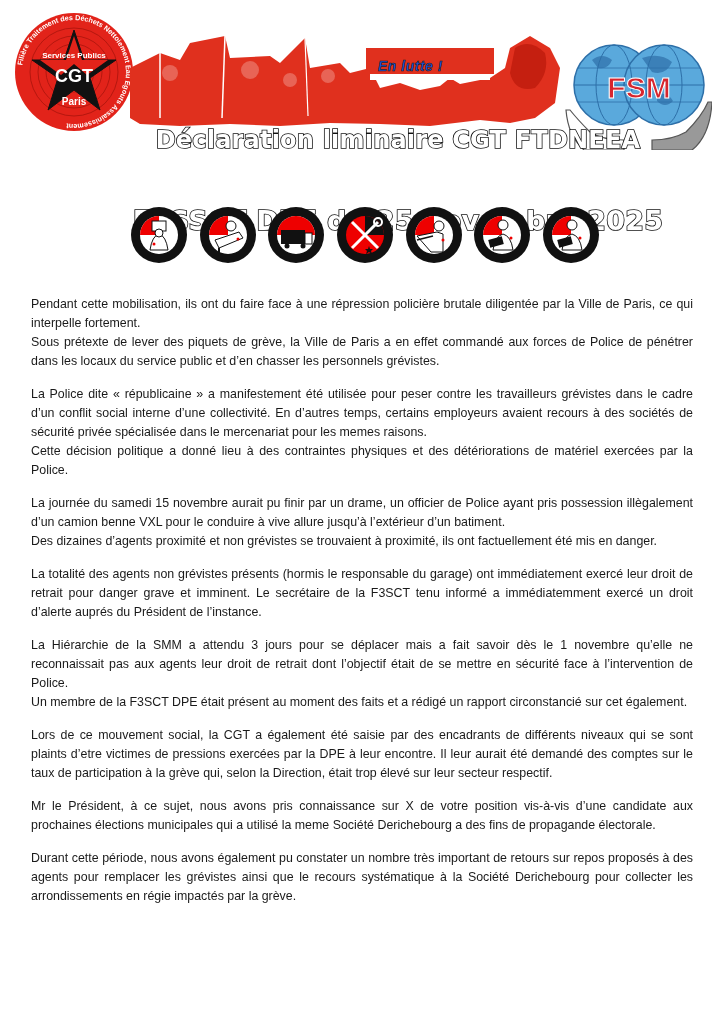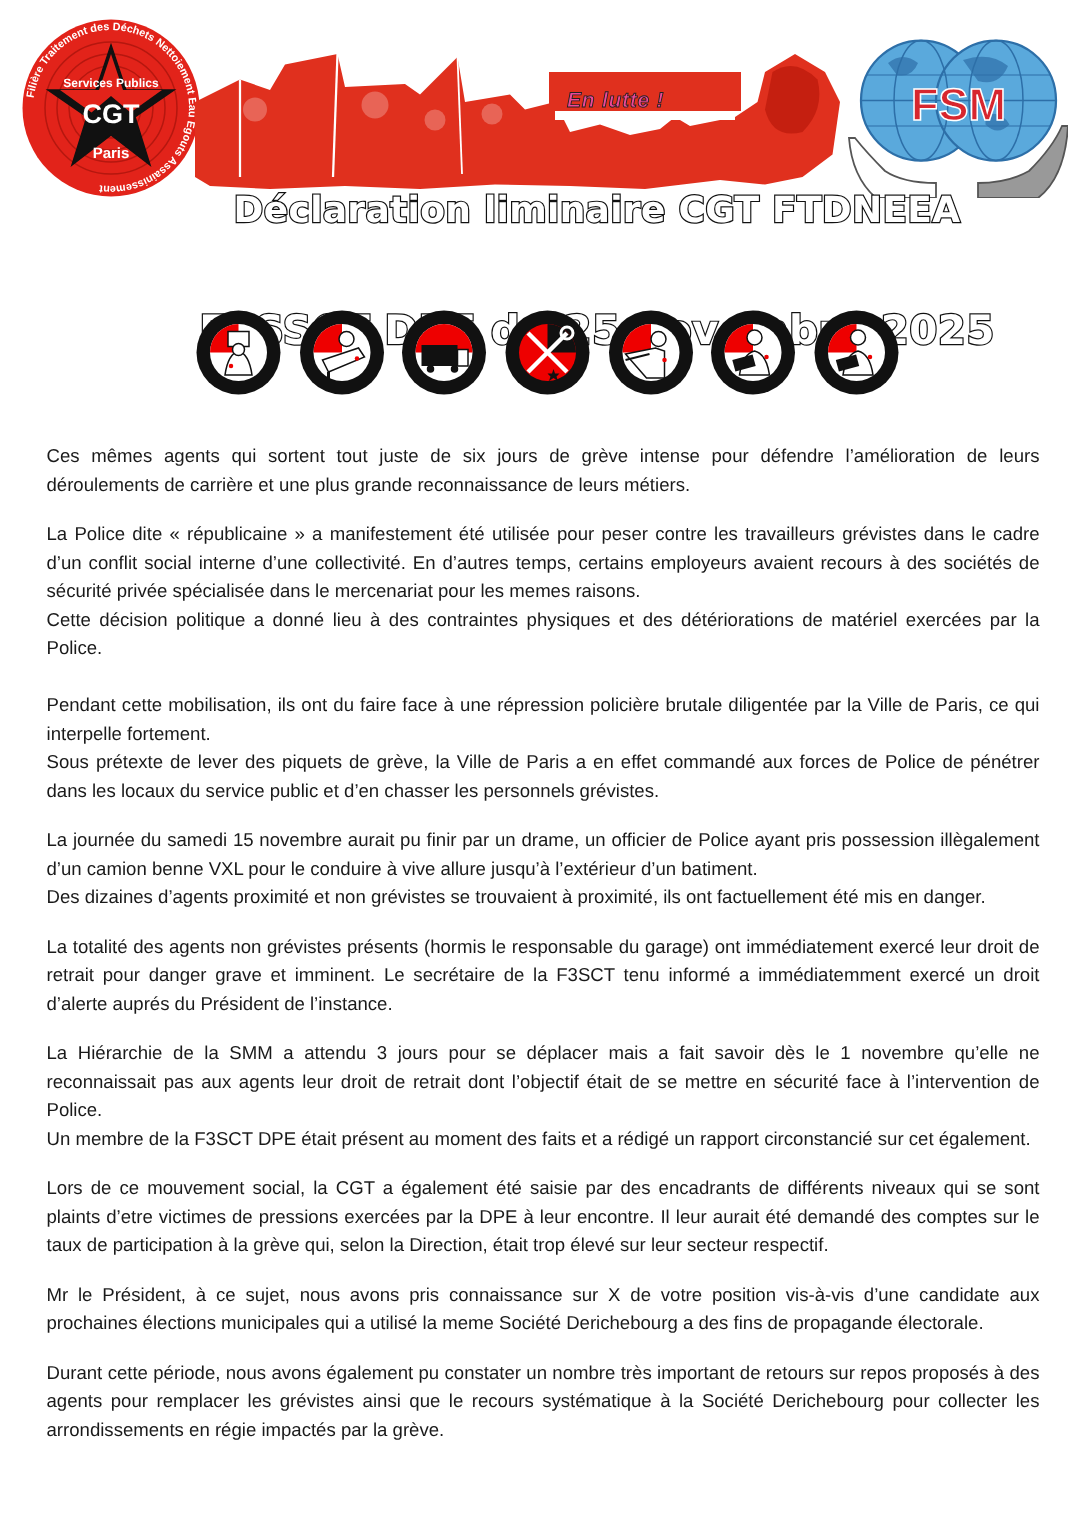--- a/index.html
+++ b/index.html
@@ -1,23 +1,23 @@
 <!DOCTYPE html>
 <html><head>
 <meta charset="utf-8">
 <style>
   html, body { margin:0; padding:0; background:#ffffff; }
   body { width:724px; height:1024px; position:relative; overflow:hidden; font-family:"Liberation Sans", sans-serif; color:#1a1a1a; }
 
   
   .header { position:absolute; left:0; top:0; width:724px; height:200px; }
   .cgt-logo { position:absolute; left:14px; top:12px; width:120px; height:120px; }
-  .fsm-logo { position:absolute; left:562px; top:22px; width:150px; height:110px;text-decoration:underline; }
+  .fsm-logo { position:absolute; left:562px; top:40px; width:150px; height:110px;text-decoration:underline; }
   .banner { position:absolute; left:130px; top:28px; width:440px; height:100px; }
-  .en-lutte { position:absolute; left:378px; top:58px; font-style:italic; font-weight:bold; font-size:14px; color:#ec4899; -webkit-text-stroke:0.6px #222; letter-spacing:0.5px; }
+  .en-lutte { position:absolute; left:378px; top:58px; font-style:italic; font-weight:bold; font-size:14px; color:#1d4ed8; -webkit-text-stroke:0.6px #222; letter-spacing:0.5px; }
 
   .title1, .title2 { position:absolute; left:0; width:724px; text-align:center; font-family:"DejaVu Sans", sans-serif; font-weight:bold; color:#fff; -webkit-text-stroke:1.6px #111; paint-order:stroke fill;padding-left:36px; }
   .title1 { top:126px; font-size:24px; letter-spacing:0.2px; }
   .title2 { top:160px; font-size:27px; letter-spacing:0.2px;margin-top:45px; }
 
   
   .badges { position:absolute; left:130px; top:206px; width:470px; height:60px; display:flex; justify-content:space-between; }
   .badge { width:58px; height:58px; position:relative; }
   .badge svg { width:58px; height:58px; }
 
@@ -164,30 +164,27 @@
       <circle cx="30" cy="19" r="5" fill="#fff" stroke="#111" stroke-width="1"></circle>
       <path d="M20,44 q2,-14 10,-16 q8,2 10,16 z" fill="#fff" stroke="#111" stroke-width="1"></path>
       <rect x="16" y="32" width="14" height="8" fill="#111" transform="rotate(-15 23 36)"></rect>
       <circle cx="38" cy="32" r="1.5" fill="#e00"></circle>
     </svg>
   </div>
 </div>
 
 <div class="content">
   <p style="margin-top:19px;">
-      <span class="line">Ces mêmes agents qui sortent tout juste de six jours de grève intense pour défendre l’amélioration de leurs déroulements de carrière et une plus grande reconnaissance de leurs métiers.</span>
-    </p>
+    <span class="line">Pendant cette mobilisation, ils ont du faire face à une répression policière brutale diligentée par la Ville de Paris, ce qui interpelle fortement.</span>
+    <span class="line">Sous prétexte de lever des piquets de grève, la Ville de Paris a en effet commandé aux forces de Police de pénétrer dans les locaux du service public et d’en chasser les personnels grévistes.</span>
+  </p>
   <p>
     <span class="line">La Police dite « républicaine » a manifestement été utilisée pour peser contre les travailleurs grévistes dans le cadre d’un conflit social interne d’une collectivité. En d’autres temps, certains employeurs avaient recours à des sociétés de sécurité privée spécialisée dans le mercenariat pour les memes raisons.</span>
     <span class="line">Cette décision politique a donné lieu à des contraintes physiques et des détériorations de matériel exercées par la Police.</span>
   </p>
-  <p style="margin-top:19px;">
-    <span class="line">Pendant cette mobilisation, ils ont du faire face à une répression policière brutale diligentée par la Ville de Paris, ce qui interpelle fortement.</span>
-    <span class="line">Sous prétexte de lever des piquets de grève, la Ville de Paris a en effet commandé aux forces de Police de pénétrer dans les locaux du service public et d’en chasser les personnels grévistes.</span>
-  </p>
   <p>
     <span class="line">La journée du samedi 15 novembre aurait pu finir par un drame, un officier de Police ayant pris possession illègalement d’un camion benne VXL pour le conduire à vive allure jusqu’à l’extérieur d’un batiment.</span>
     <span class="line">Des dizaines d’agents proximité et non grévistes se trouvaient à proximité, ils ont factuellement été mis en danger.</span>
   </p>
   <p>
       <span class="line">La totalité des agents non grévistes présents (hormis le responsable du garage) ont immédiatement exercé leur droit de retrait pour danger grave et imminent. Le secrétaire de la F3SCT tenu informé a immédiatemment exercé un droit d’alerte auprés du Président de l’instance.</span>
     </p>
   <p>
     <span class="line">La Hiérarchie de la SMM a attendu 3 jours pour se déplacer mais a fait savoir dès le 1 novembre qu’elle ne reconnaissait pas aux agents leur droit de retrait dont l’objectif était de se mettre en sécurité face à l’intervention de Police.</span>
     <span class="line">Un membre de la F3SCT DPE était présent au moment des faits et a rédigé un rapport circonstancié sur cet également.</span>

